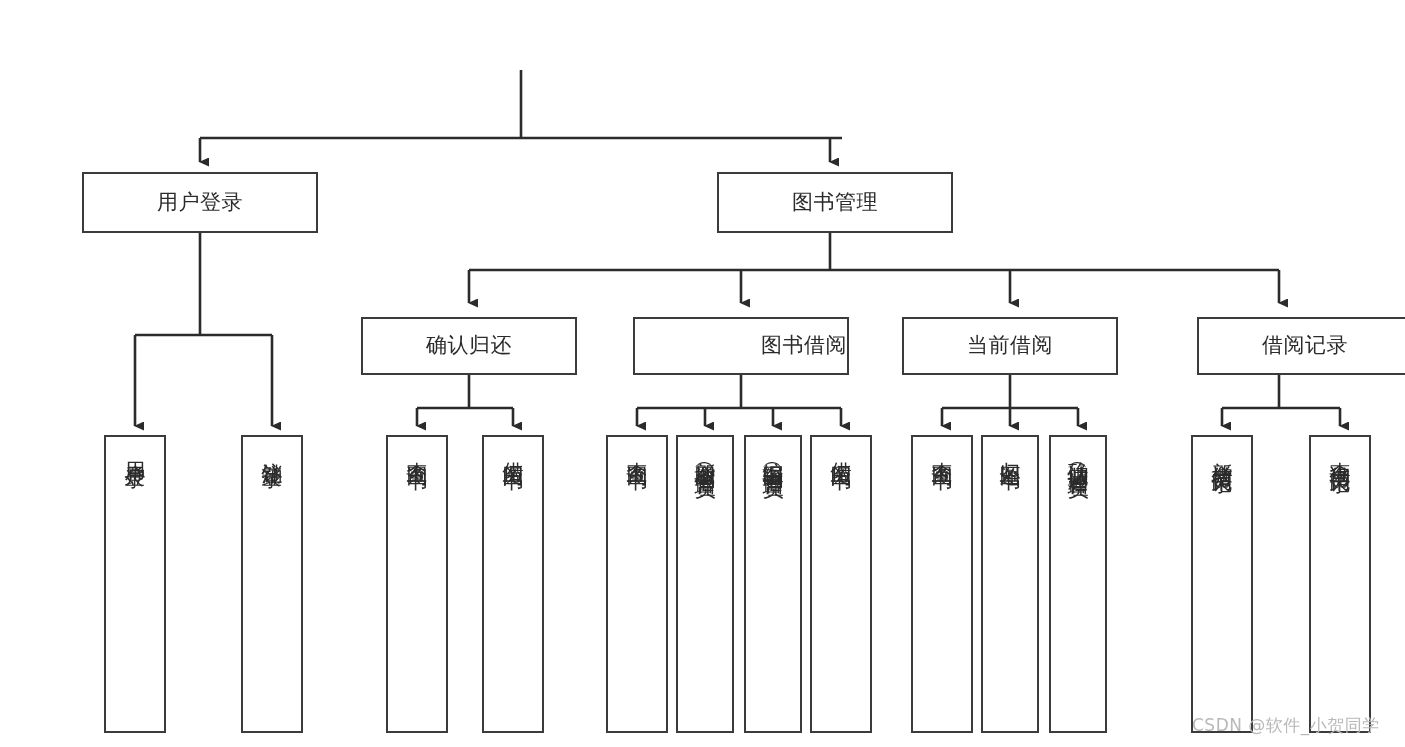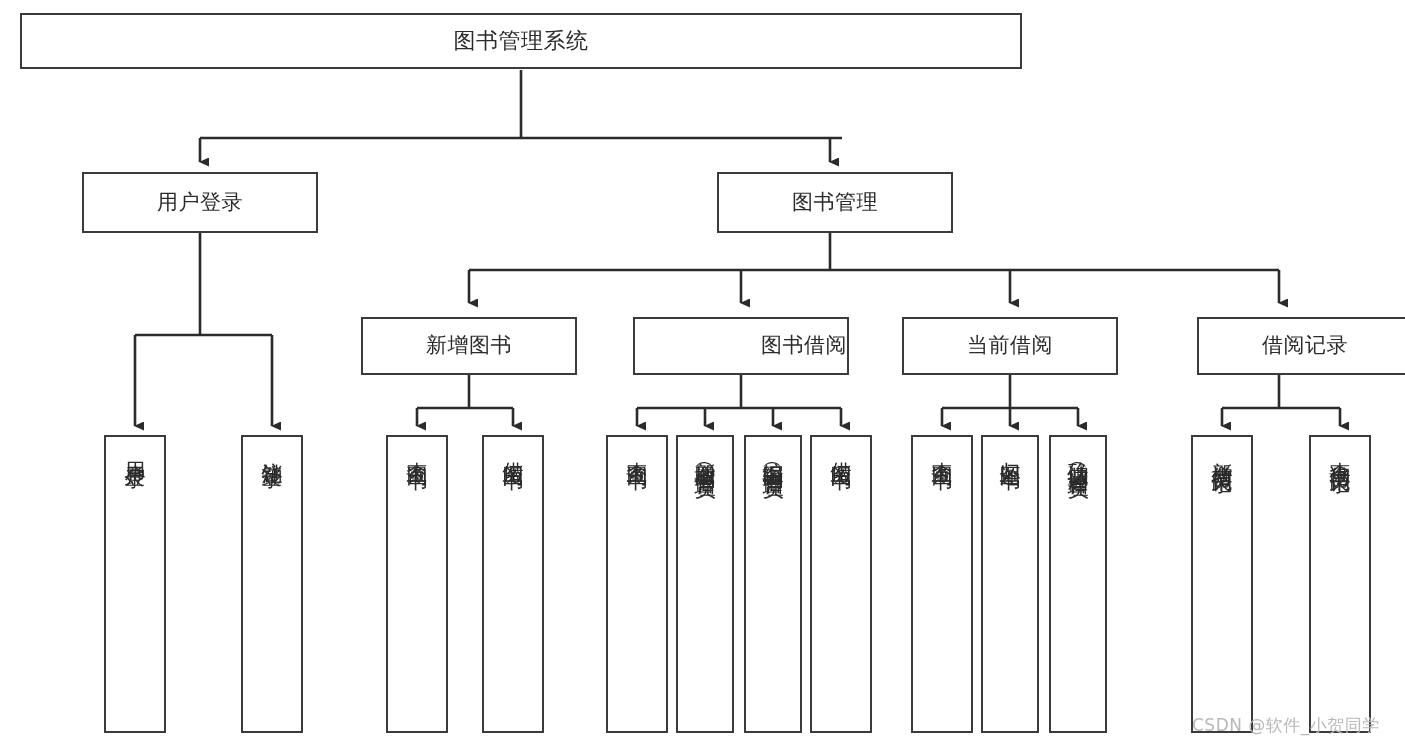--- a/index.html
+++ b/index.html
@@ -122,33 +122,30 @@
       <path d="M1010,408 L1010,426" marker-end="url(#arrowhead)"></path>
       <path d="M1078,408 L1078,426" marker-end="url(#arrowhead)"></path>
 
       <path d="M1279,375 L1279,408"></path>
       <path d="M1222,408 L1340,408"></path>
       <path d="M1222,408 L1222,426" marker-end="url(#arrowhead)"></path>
       <path d="M1340,408 L1340,426" marker-end="url(#arrowhead)"></path>
     </g>
   </svg>
 
-  <div class="node root horiz" style="left:20px; top:13px; width:1002px; height:56px;">
-    <span class="label">图书管理系统</span>
-  </div>
 
   <div class="node horiz" style="left:82px; top:172px; width:236px; height:61px;">
     <span class="label">用户登录</span>
   </div>
   <div class="node horiz" style="left:717px; top:172px; width:236px; height:61px;">
     <span class="label">图书管理</span>
   </div>
 
   <div class="node horiz" style="left:361px; top:317px; width:216px; height:58px;">
-    <span class="label">新增图书</span>
+    <span class="label">确认归还</span>
   </div>
   <div class="node horiz" style="left:633px; top:317px; width:216px; height:58px;justify-content:flex-end;">
     <span class="label">图书借阅</span>
   </div>
   <div class="node horiz" style="left:902px; top:317px; width:216px; height:58px;">
     <span class="label">当前借阅</span>
   </div>
   <div class="node horiz" style="left:1171px; top:317px; width:216px; height:58px;margin-left:26px;">
     <span class="label">借阅记录</span>
   </div>

